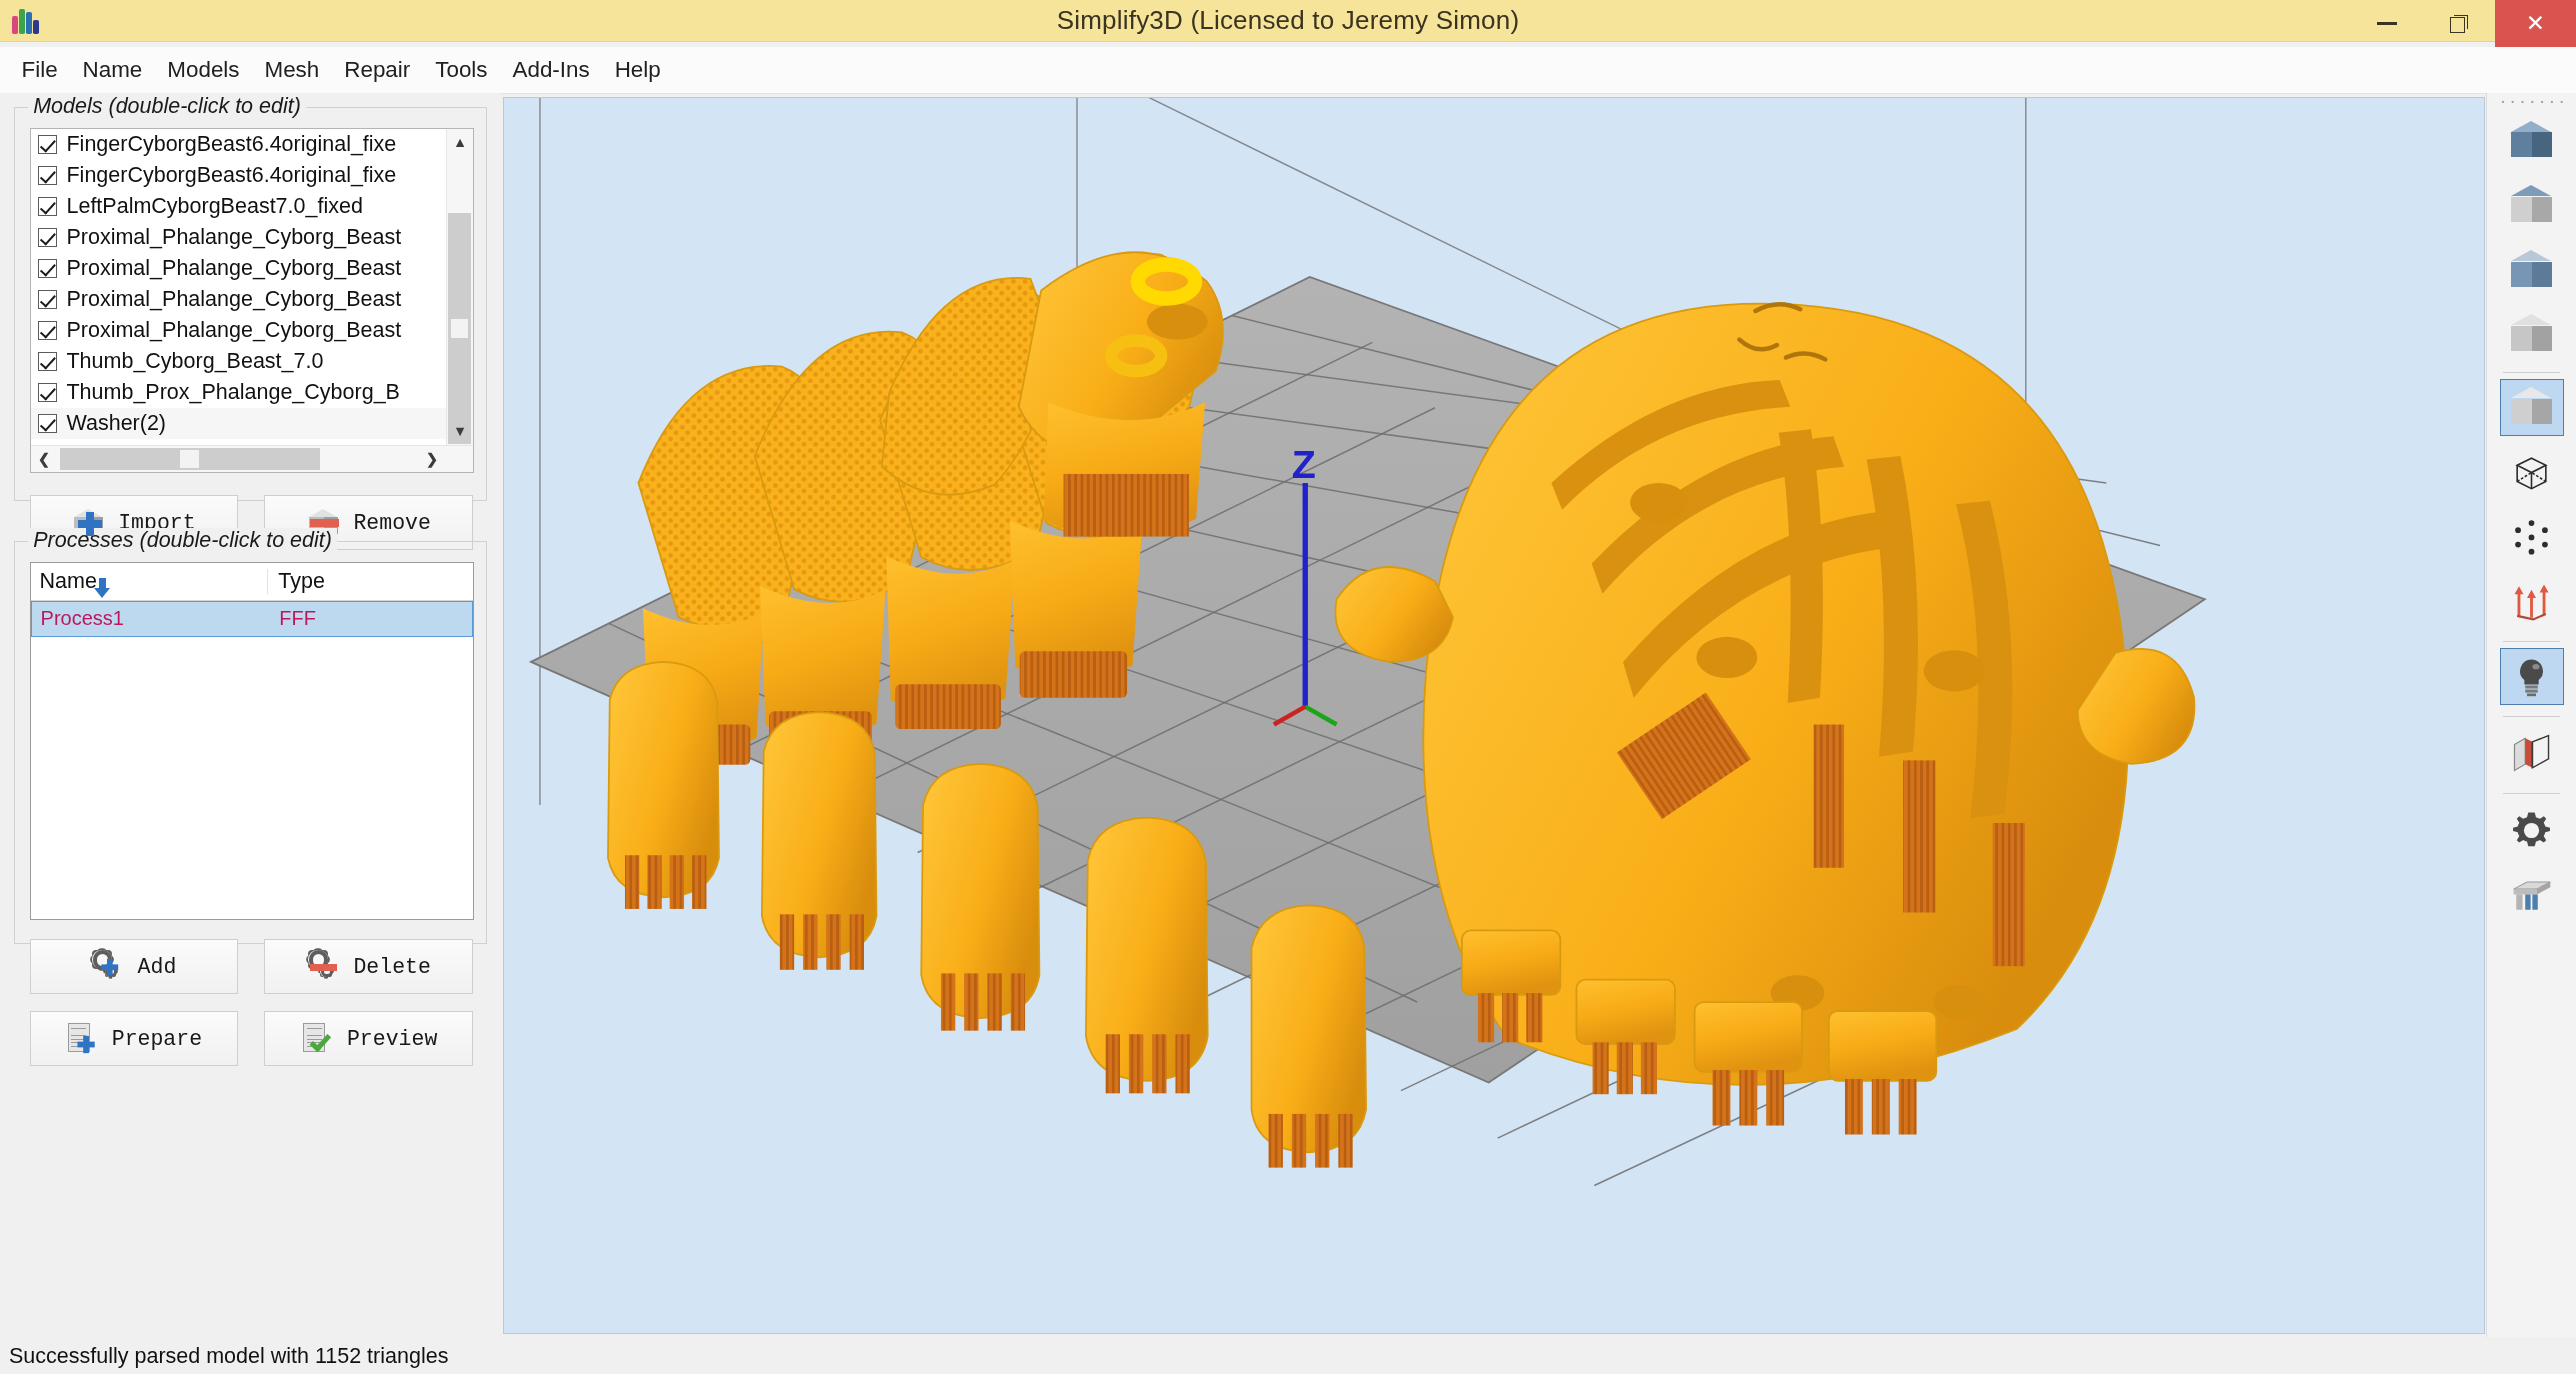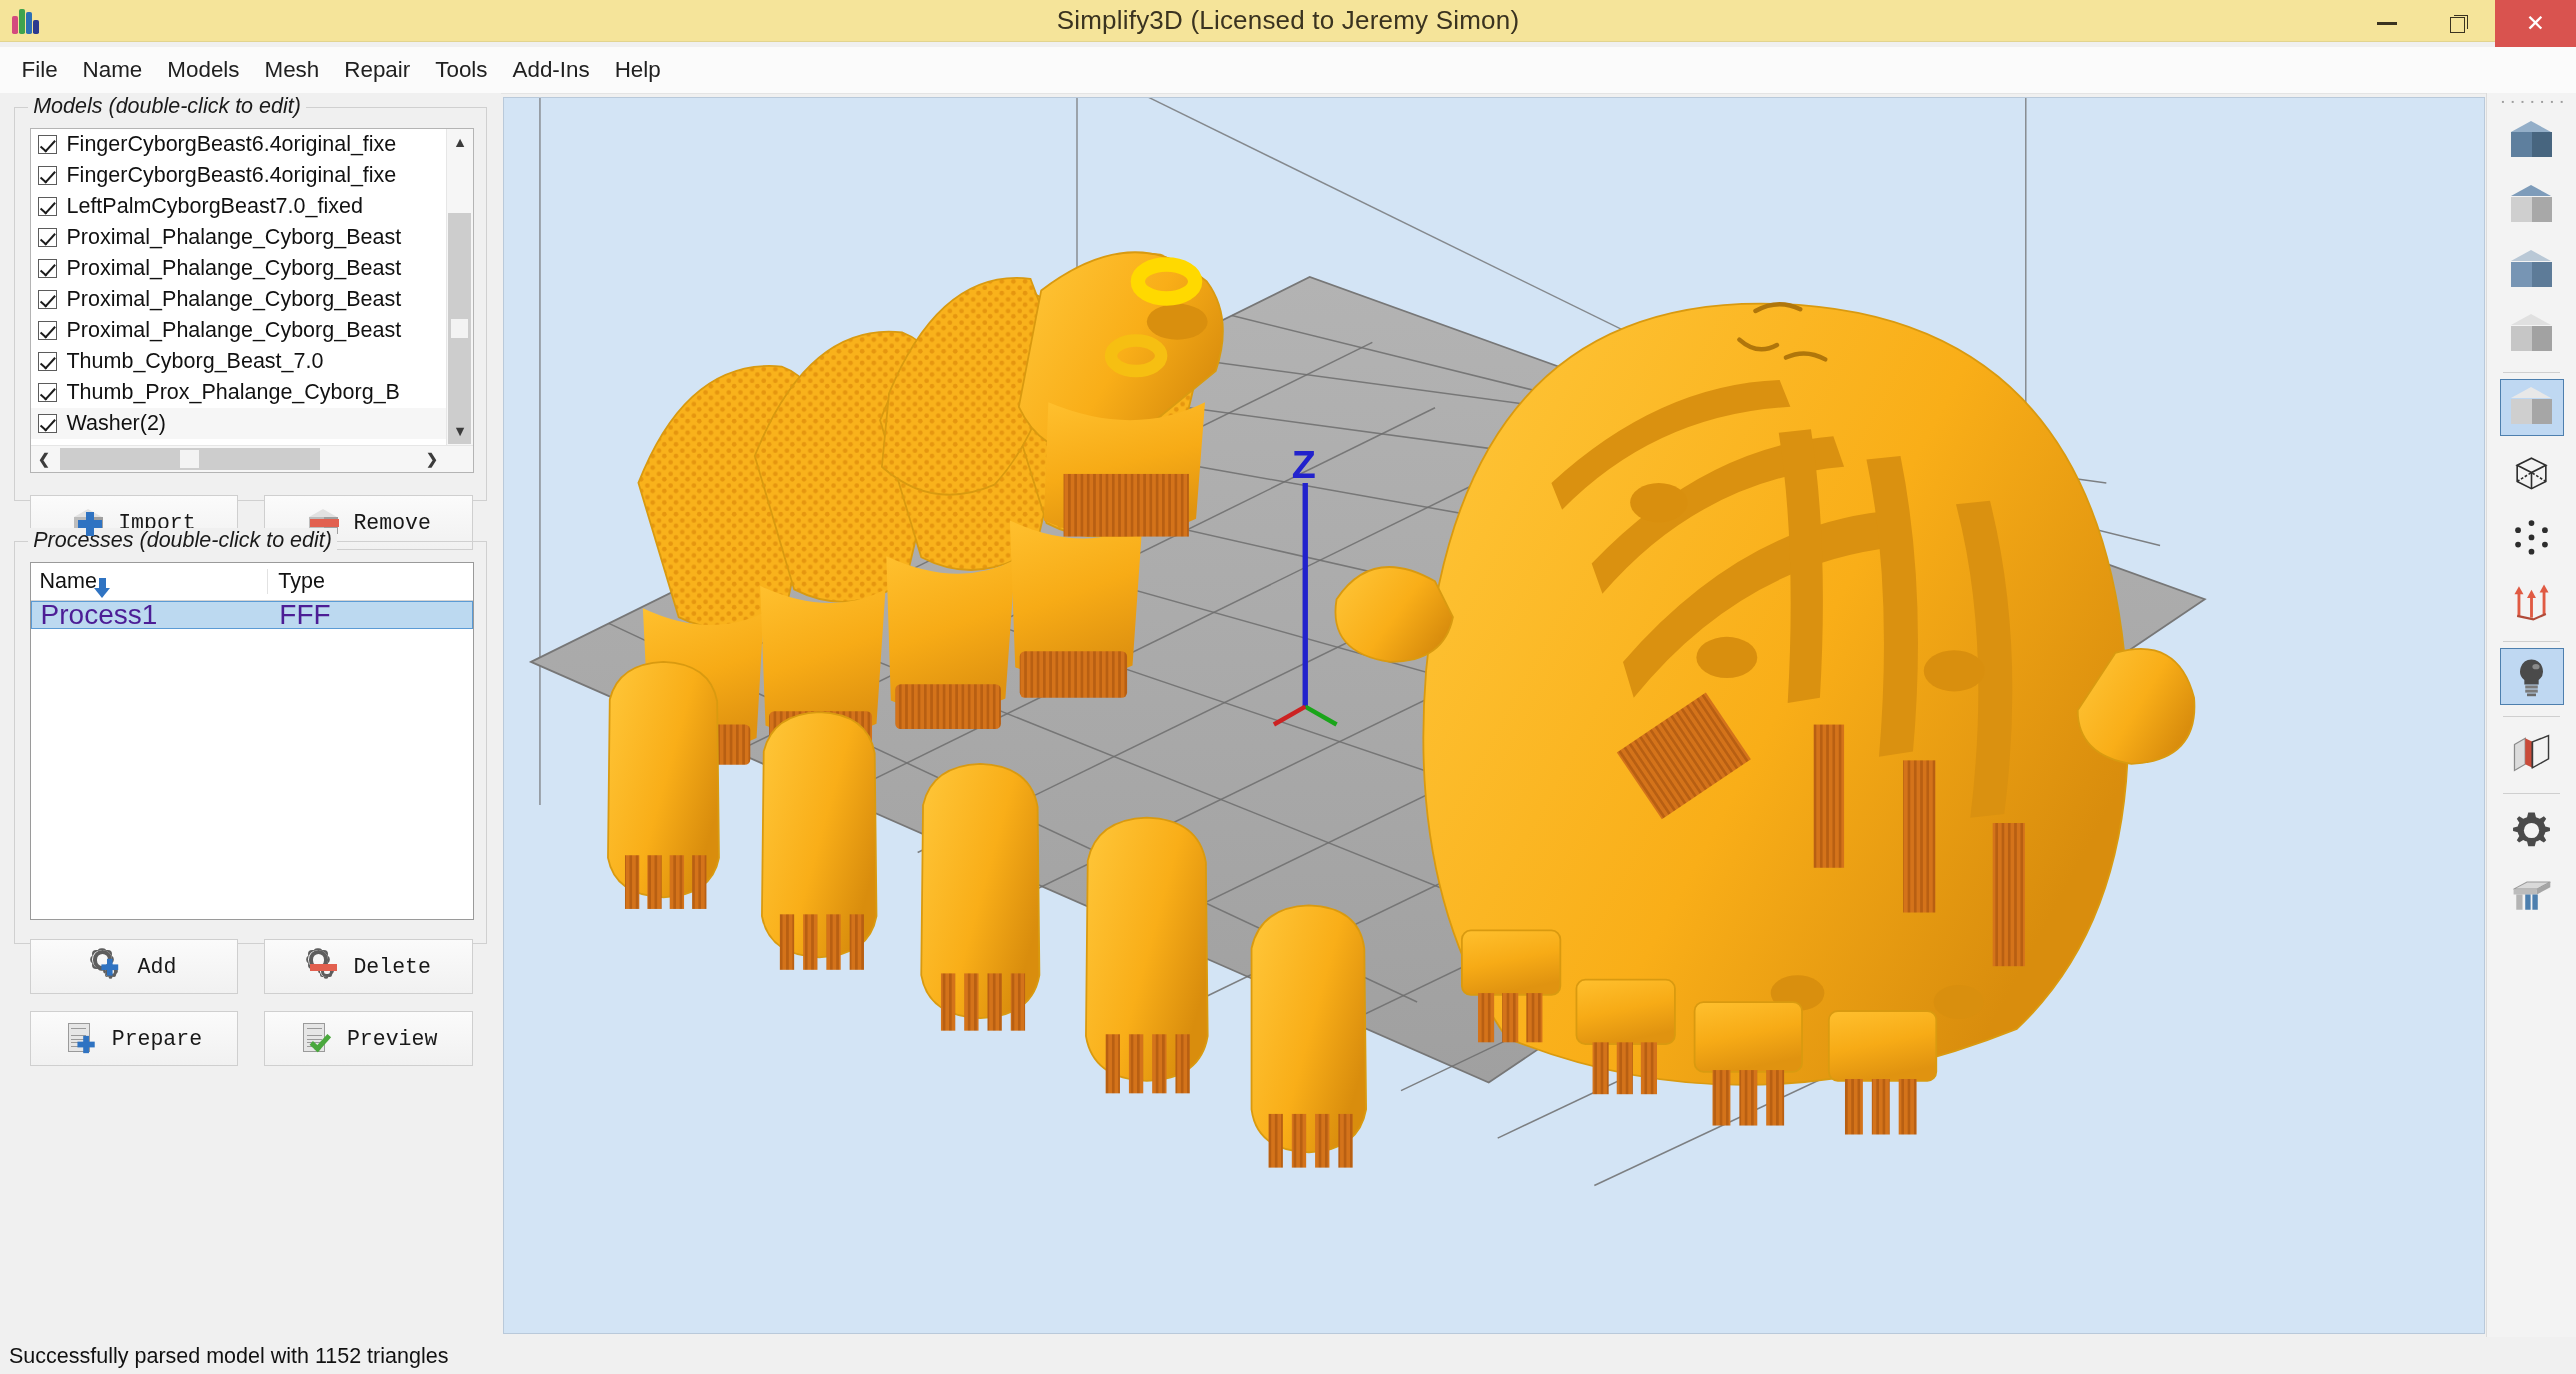--- a/index.html
+++ b/index.html
@@ -252,22 +252,22 @@
     position: absolute; left: 14.3px; top: 19.7px; width: 444px; height: 358px;
     background: #ffffff; border: 0.9px solid #9a9a9a;
   }
   .proc-head {
     display: flex; height: 38px; border-bottom: 0.9px solid #d4d4d4;
     font-size: 21.5px; color: #111; align-items: center;
   }
   .proc-head .c1 { width: 237px; padding-left: 9px; border-right: 0.9px solid #e2e2e2; }
   .proc-head .c2 { flex: 1; padding-left: 10.7px; }
   .proc-row {
-    display: flex; height: 28px; align-items: center;
-    font-size: 28px; color: #4c1d95;
+    display: flex; height: 36px; align-items: center;
+    font-size: 20px; color: #be185d;
   }
   .proc-row.selected {
     background: #bcd9f0; border: 0.9px solid #5b9bd5;
   }
   .proc-row .c1 { width: 237px; padding-left: 9px; }
   .proc-row .c2 { flex: 1; padding-left: 10.7px; }
 
   
   .statusbar {
     position: absolute; left: 0; top: 1337px; width: 501px; height: 38px;

